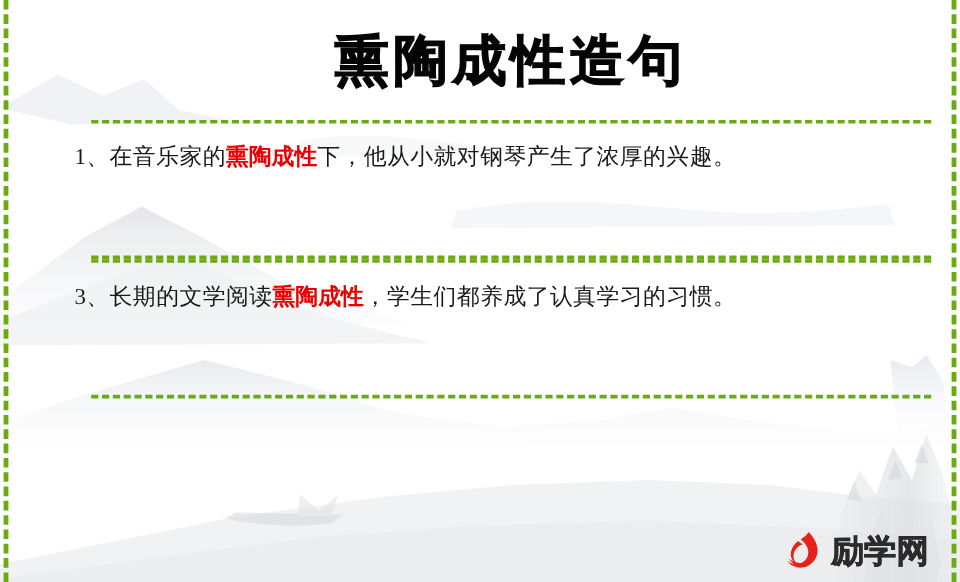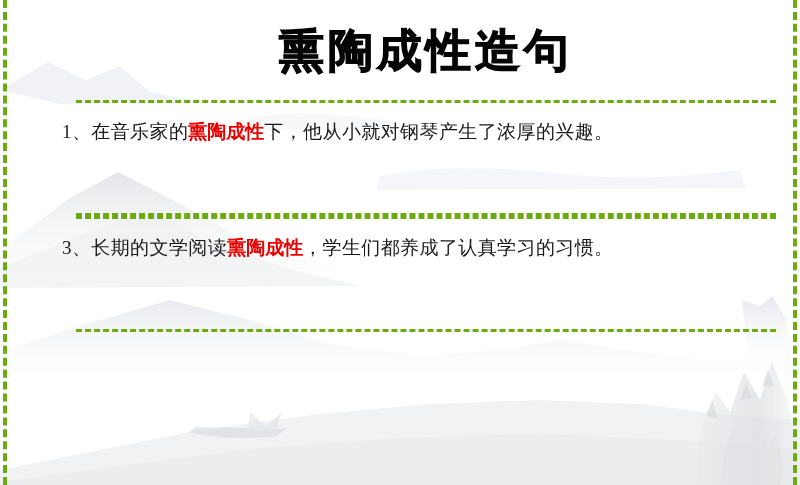--- a/index.html
+++ b/index.html
@@ -190,14 +190,28 @@
     <div class="divider"></div>
 
     <div class="sentence s3">
       <span>3、</span><span>长期的文学阅读</span><span class="kw">熏陶成性</span><span>，学生们都养成了认真学习的习惯。</span>
     </div>
 
     <div class="divider"></div>
 
   </div>
 
+  <div class="logo">
+    <svg class="logo-mark" viewBox="0 0 36 36" xmlns="http://www.w3.org/2000/svg" aria-hidden="true">
+      <path d="M22.0 2.4 C25.2 6.0 27.8 9.8 28.9 14.2 C30.6 21.0 27.2 28.0 20.6 30.9
+               C14.6 33.6 7.6 31.6 4.2 26.6 C7.6 29.4 12.3 29.9 16.2 27.9
+               C20.6 25.6 22.6 20.6 21.1 16.0 C20.1 12.9 18.0 10.6 15.3 8.5
+               C17.8 7.0 20.1 5.1 22.0 2.4 Z" fill="#e8211a"></path>
+      <path d="M13.0 9.8 C9.4 12.6 7.2 16.2 7.0 20.2 C6.8 24.2 9.0 27.6 12.6 29.1
+               C9.9 27.0 8.7 23.9 9.4 20.6 C10.2 16.8 13.2 13.9 17.0 12.6
+               C15.6 11.6 14.2 10.8 13.0 9.8 Z" fill="#e8211a"></path>
+      <path d="M5.6 24.6 C8.2 29.2 13.4 31.6 18.8 30.6 C23.0 29.8 26.2 27.0 27.6 23.2
+               C25.0 27.0 20.8 28.9 16.2 28.4 C12.0 27.9 8.2 26.6 5.6 24.6 Z" fill="#e8211a"></path>
+    </svg>
+    <span class="logo-text">励学网</span>
+  </div>
 
 </div>
 
 </body></html>

